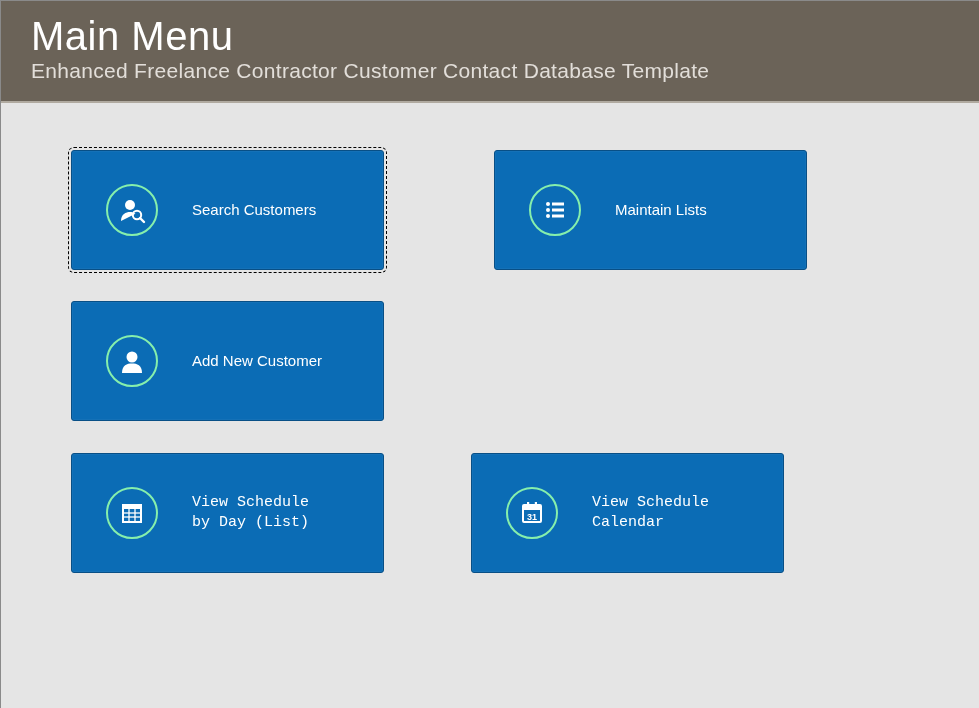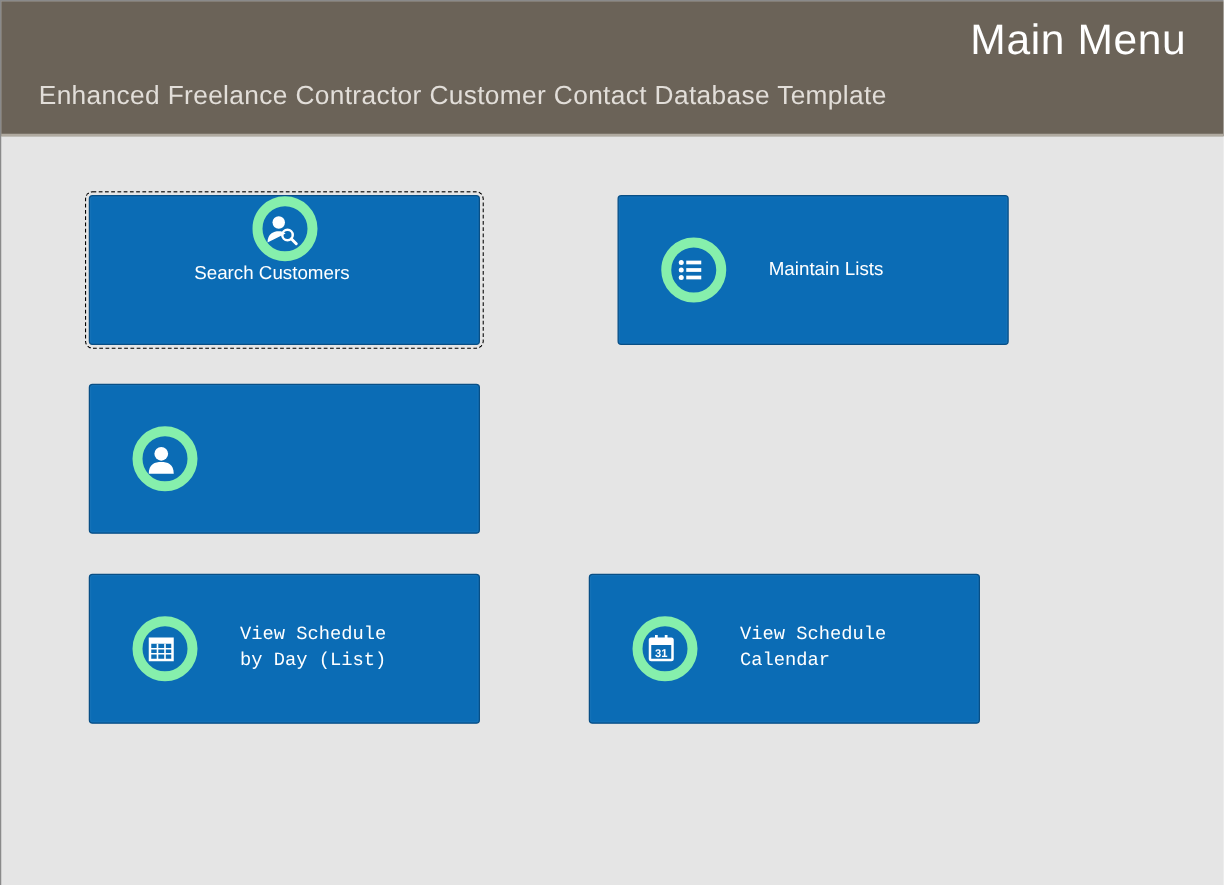--- a/index.html
+++ b/index.html
@@ -22,30 +22,29 @@
     background: #e5e5e5;
   }
   .header {
     background: #6b6358;
     color: #ffffff;
     padding: 14px 30px 18px 30px;
     border-bottom: 2px solid #b0aaa0;
   }
   .header h1 {
     font-weight: 200;
-    font-size: 34px;
+    font-size: 40px;
     line-height: 1.05;
     letter-spacing: 0.5px;
-    text-align: right;
   }
   .header .subtitle {
     font-weight: 300;
     font-size: 21px;
     color: #e2ded9;
-    margin-top: 14px;
+    margin-top: 2px;
     letter-spacing: 0.3px;
   }
   .content {
     position: relative;
     width: 100%;
     height: calc(100% - 100px);
   }
   .tile {
     position: absolute;
     width: 313px;
@@ -55,36 +54,35 @@
     border-radius: 3px;
     color: #ffffff;
     display: flex;
     align-items: center;
     cursor: pointer;
     box-shadow: inset 0 0 0 1px rgba(255,255,255,0.04);
   }
   .tile.selected {
     outline: 1px dashed #000000;
     outline-offset: 2px;
-    flex-direction: column;
   }
   .tile .icon-wrap {
     width: 120px;
     display: flex;
     align-items: center;
     justify-content: center;
   }
   .tile .icon-circle {
     width: 52px;
     height: 52px;
-    border: 8px solid #86efac;
+    border: 2px solid #86efac;
     border-radius: 50%;
     display: flex;
     align-items: center;
-    justify-content: flex-start;
+    justify-content: center;
   }
   .tile .label {
     flex: 1;
     font-size: 15px;
     font-weight: 400;
     font-family: "Segoe UI", Arial, sans-serif;
     line-height: 1.35;
     padding-right: 20px;
     text-align: left;
   }
@@ -142,20 +140,21 @@
 
     <div class="tile pos-3">
       <div class="icon-wrap">
         <div class="icon-circle">
           <svg width="30" height="30" viewBox="0 0 30 30">
             <circle cx="15" cy="11" r="5.5" fill="#ffffff"></circle>
             <path d="M5 27 C5 19 10 17.5 15 17.5 C20 17.5 25 19 25 27 Z" fill="#ffffff"></path>
           </svg>
         </div>
       </div>
+      <div class="label">Add New Customer</div>
     </div>
 
     <div class="tile pos-4">
       <div class="icon-wrap">
         <div class="icon-circle">
           <svg width="30" height="30" viewBox="0 0 30 30">
             <rect x="6" y="7" width="18" height="17" fill="none" stroke="#ffffff" stroke-width="2"></rect>
             <rect x="6" y="7" width="18" height="4" fill="#ffffff"></rect>
             <line x1="6" y1="15" x2="24" y2="15" stroke="#ffffff" stroke-width="1.3"></line>
             <line x1="6" y1="19" x2="24" y2="19" stroke="#ffffff" stroke-width="1.3"></line>

